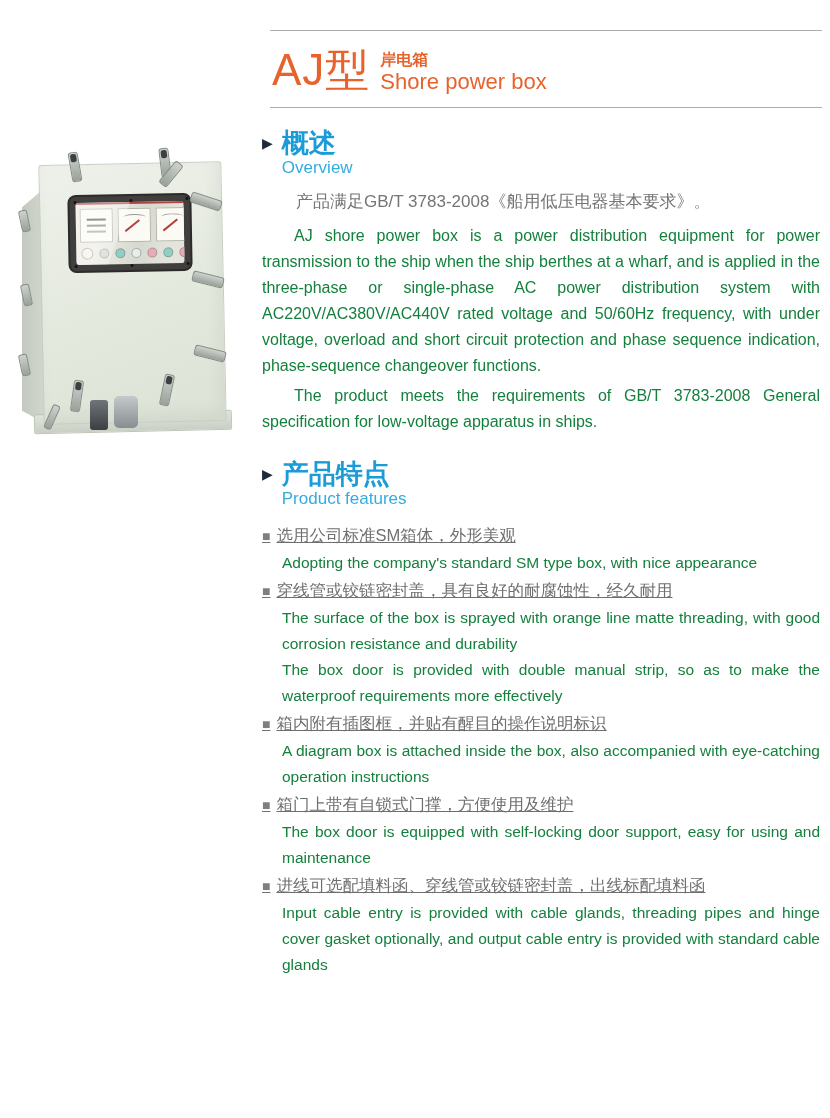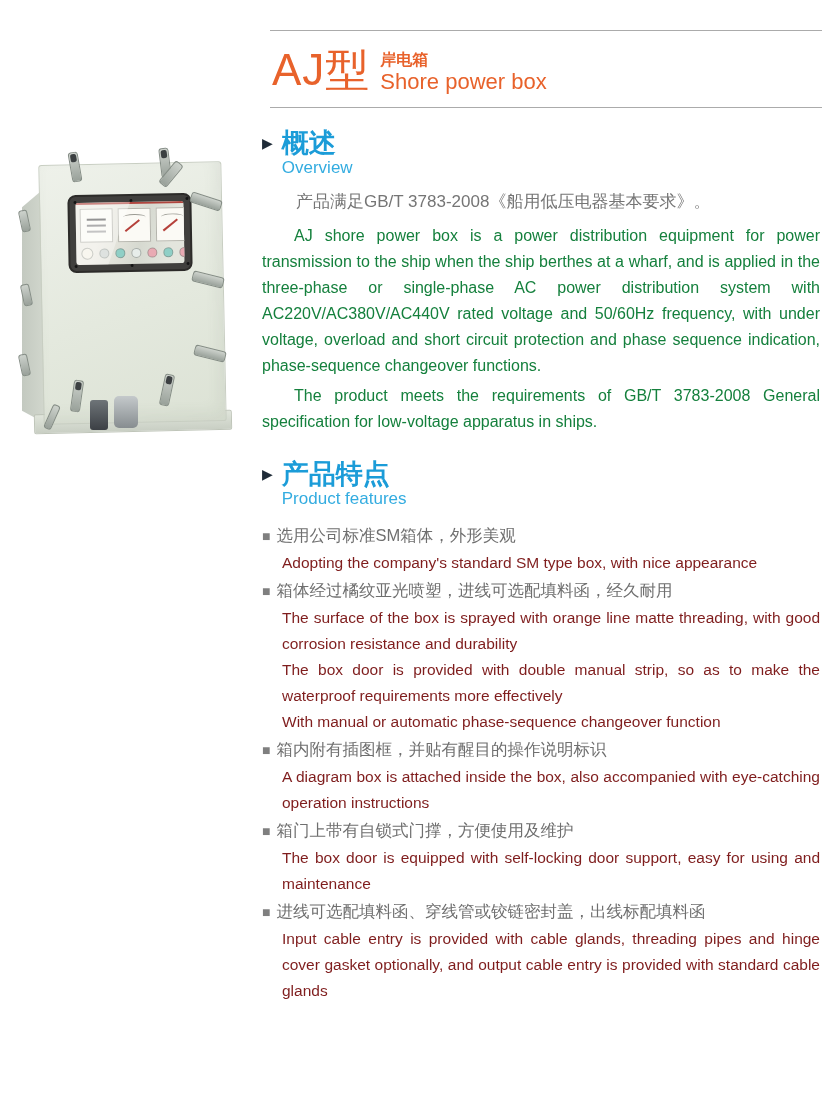--- a/index.html
+++ b/index.html
@@ -26,23 +26,23 @@
   .tri { font-size:14px; color:#1f2b38; line-height:30px; }
   .sec-titles h2 { font-size:27px; line-height:30px; color:#1b9cd8; font-weight:600; }
   .sec-sub { font-size:17px; line-height:20px; color:#33ace0; }
 
   .p-cn { font-size:17px; line-height:35px; color:#757575; text-align:justify; text-indent:2em; margin-top:6px; }
   .p-cn.first { margin-top:7px; }
   .p-en { font-size:16px; line-height:26px; color:#15803d; text-align:justify; text-indent:2em; margin-top:4px; }
 
   .features-section { margin-top:24px; }
   .features { list-style:none; margin-top:12px; }
-  .f-cn { font-size:16.5px; line-height:28px; color:#6f6f6f; }
+  .f-cn { font-size:16.5px; line-height:28px; color:#6f6f6f;text-decoration:underline; }
   .sq { color:#7f7f7f; font-size:14px; margin-right:6px; }
-  .f-en { font-size:15.5px; line-height:26px; color:#7f1d1d; text-align:justify; margin-left:20px; }
+  .f-en { font-size:15.5px; line-height:26px; color:#15803d; text-align:justify; margin-left:20px; }
 
   
   .photo { position:absolute; left:14px; top:154px; width:240px; height:300px; }
   .box-side { position:absolute; left:8px; top:26px; width:32px; height:248px;
     background:linear-gradient(90deg,#c3c9c0,#d8ddd3);
     clip-path:polygon(100% 0,100% 100%,0 93%,0 11%); }
   .box-face { position:absolute; left:27px; top:9px; width:183px; height:260px;
     background:linear-gradient(160deg,#eef1ea 0%,#e4e9de 55%,#dce2d5 100%);
     border:1px solid #c8cec2; border-radius:3px; transform:rotate(-1.2deg);
     box-shadow:inset -5px -8px 14px rgba(90,100,85,.08); }
@@ -173,28 +173,27 @@
           <h2>产品特点</h2>
           <div class="sec-sub">Product features</div>
         </div>
       </div>
       <ul class="features">
         <li>
           <div class="f-cn"><span class="sq">■</span><span>选用公司标准SM箱体，外形美观</span></div>
           <div class="f-en">Adopting the company's standard SM type box, with nice appearance</div>
         </li>
         <li>
-          <div class="f-cn"><span class="sq">■</span><span>箱体经过橘纹亚光喷塑，进线可选配填料函，经久耐用</span></div>
+          <div class="f-cn"><span class="sq">■</span><span>穿线管或铰链密封盖，具有良好的耐腐蚀性，经久耐用</span></div>
           <div class="f-en">The surface of the box is sprayed with orange line matte threading, with good corrosion resistance and durability</div>
         </li>
         <li>
           <div class="f-en">The box door is provided with double manual strip, so as to make the waterproof requirements more effectively</div>
         </li>
         <li>
-          <div class="f-en">With manual or automatic phase-sequence changeover function</div>
         </li>
         <li>
           <div class="f-cn"><span class="sq">■</span><span>箱内附有插图框，并贴有醒目的操作说明标识</span></div>
           <div class="f-en">A diagram box is attached inside the box, also accompanied with eye-catching operation instructions</div>
         </li>
         <li>
           <div class="f-cn"><span class="sq">■</span><span>箱门上带有自锁式门撑，方便使用及维护</span></div>
           <div class="f-en">The box door is equipped with self-locking door support, easy for using and maintenance</div>
         </li>
         <li>

